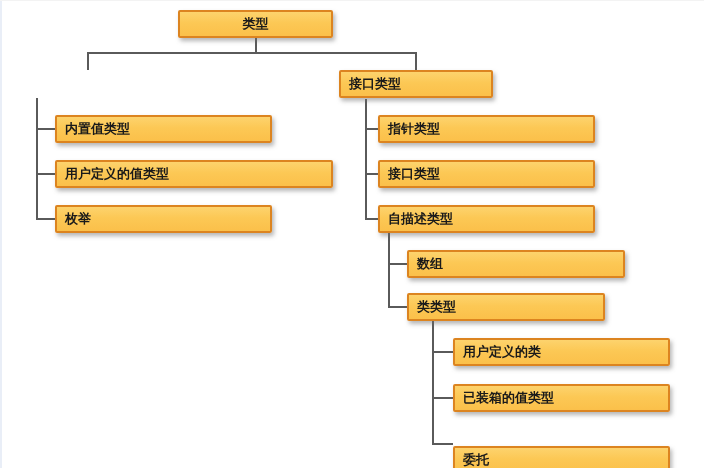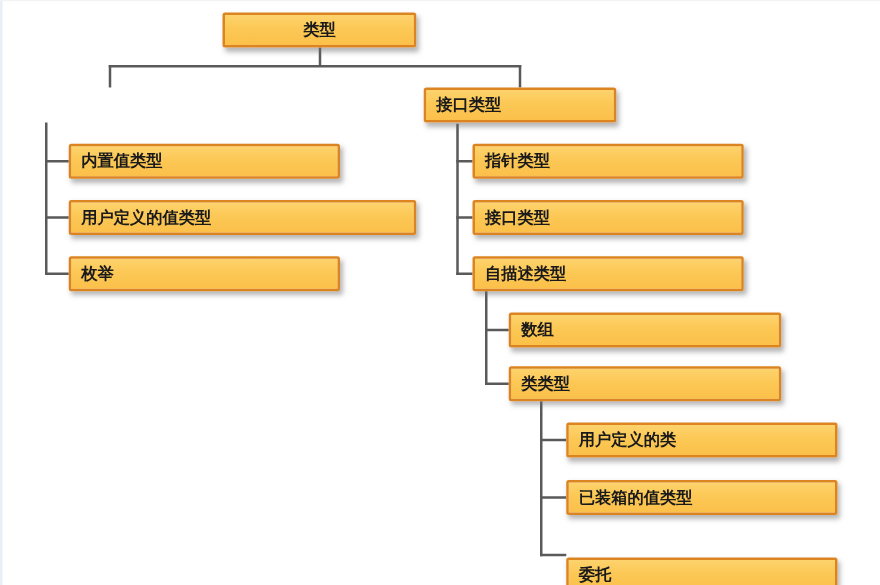--- a/index.html
+++ b/index.html
@@ -83,21 +83,21 @@
   <div class="node" style="left:339px; top:70px; width:154px;">接口类型</div>
 
   <div class="node" style="left:378px; top:115px; width:217px;font-family:Liberation Serif, serif;">指针类型</div>
 
   <div class="node" style="left:378px; top:160px; width:217px;">接口类型</div>
 
   <div class="node" style="left:378px; top:205px; width:217px;">自描述类型</div>
 
   <div class="node" style="left:407px; top:250px; width:218px;">数组</div>
 
-  <div class="node" style="left:407px; top:293px; width:218px;">类类型</div>
+  <div class="node" style="left:407px; top:293px; width:198px;">类类型</div>
 
   <div class="node" style="left:453px; top:338px; width:217px;">用户定义的类</div>
 
   <div class="node" style="left:453px; top:384px; width:217px;">已装箱的值类型</div>
 
   <div class="node" style="left:453px; top:430px; width:217px;margin-top:16px;">委托</div>
 
 </div>
 
 </body></html>

